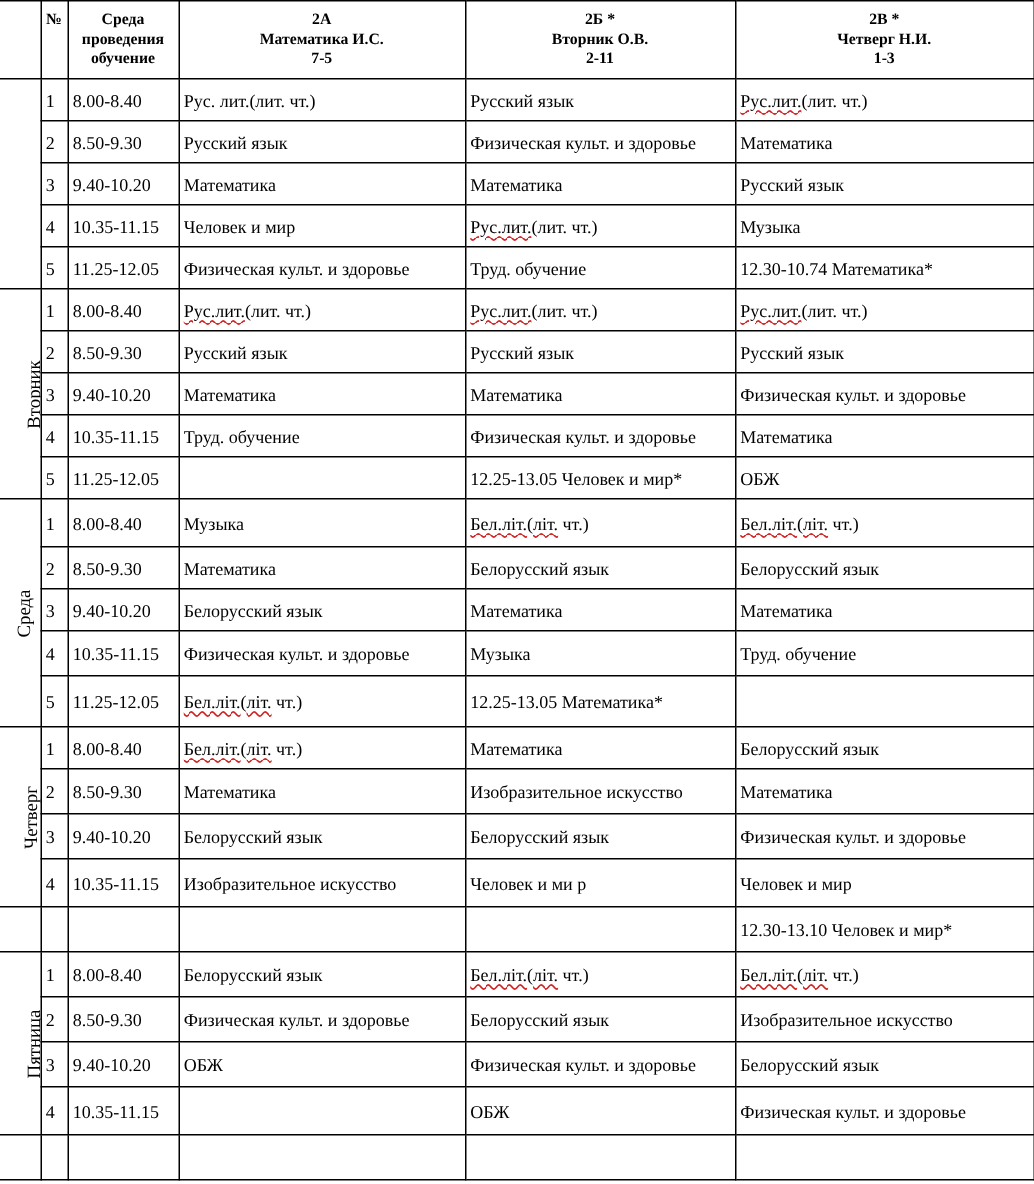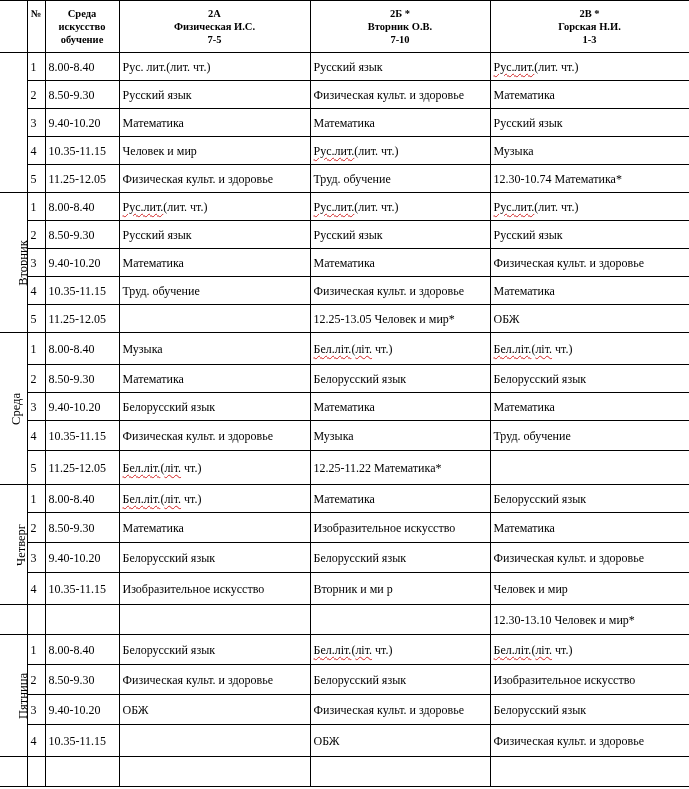--- a/index.html
+++ b/index.html
@@ -36,42 +36,42 @@
   </colgroup>
   <thead>
     <tr class="r-head">
       <th></th>
       <th>
           <span class="h-block">№</span>
         </th>
       <th>
         <span class="h-block">
           <span class="h-line">Среда</span>
-          <span class="h-line">искусство</span>
+          <span class="h-line">проведения</span>
           <span class="h-line">обучение</span>
         </span>
       </th>
       <th>
         <span class="h-block">
           <span class="h-line">2А</span>
-          <span class="h-line">Физическая И.С.</span>
+          <span class="h-line">Математика И.С.</span>
           <span class="h-line">7-5</span>
         </span>
       </th>
       <th>
         <span class="h-block">
           <span class="h-line">2Б *</span>
           <span class="h-line">Вторник О.В.</span>
-          <span class="h-line">7-10</span>
+          <span class="h-line">2-11</span>
         </span>
       </th>
       <th>
         <span class="h-block">
           <span class="h-line">2В *</span>
-          <span class="h-line">Горская Н.И.</span>
+          <span class="h-line">Четверг Н.И.</span>
           <span class="h-line">1-3</span>
         </span>
       </th>
     </tr>
   </thead>
   <tbody id="schedule-body">
       <tr style="height: 28px;">
         <td class="day-cell" rowspan="5"></td>
         <td class="num">1</td>
         <td>8.00-8.40</td>
@@ -169,21 +169,21 @@
         <td class="num">4</td>
         <td>10.35-11.15</td>
         <td>Физическая культ. и здоровье</td>
         <td>Музыка</td>
         <td>Труд. обучение</td>
       </tr>
       <tr style="height: 34px;">
         <td class="num">5</td>
         <td>11.25-12.05</td>
         <td><span class="spell">Бел.літ.</span>(<span class="spell">літ.</span> чт.)</td>
-        <td>12.25-11.22 Математика*</td>
+        <td>12.25-13.05 Математика*</td>
         <td></td>
       </tr>
       <tr style="height: 28px;">
         <td class="day-cell" rowspan="4"><span>Четверг</span></td>
         <td class="num">1</td>
         <td>8.00-8.40</td>
         <td><span class="spell">Бел.літ.</span>(<span class="spell">літ.</span> чт.)</td>
         <td>Математика</td>
         <td>Белорусский язык</td>
       </tr>
@@ -198,21 +198,21 @@
         <td class="num">3</td>
         <td>9.40-10.20</td>
         <td>Белорусский язык</td>
         <td>Белорусский язык</td>
         <td>Физическая культ. и здоровье</td>
       </tr>
       <tr style="height: 32px;">
         <td class="num">4</td>
         <td>10.35-11.15</td>
         <td>Изобразительное искусство</td>
-        <td>Вторник и ми р</td>
+        <td>Человек и ми р</td>
         <td>Человек и мир</td>
       </tr>
       <tr style="height: 30px;">
         <td></td>
         <td class="num"></td>
         <td></td>
         <td></td>
         <td></td>
         <td>12.30-13.10 Человек и мир*</td>
       </tr>

